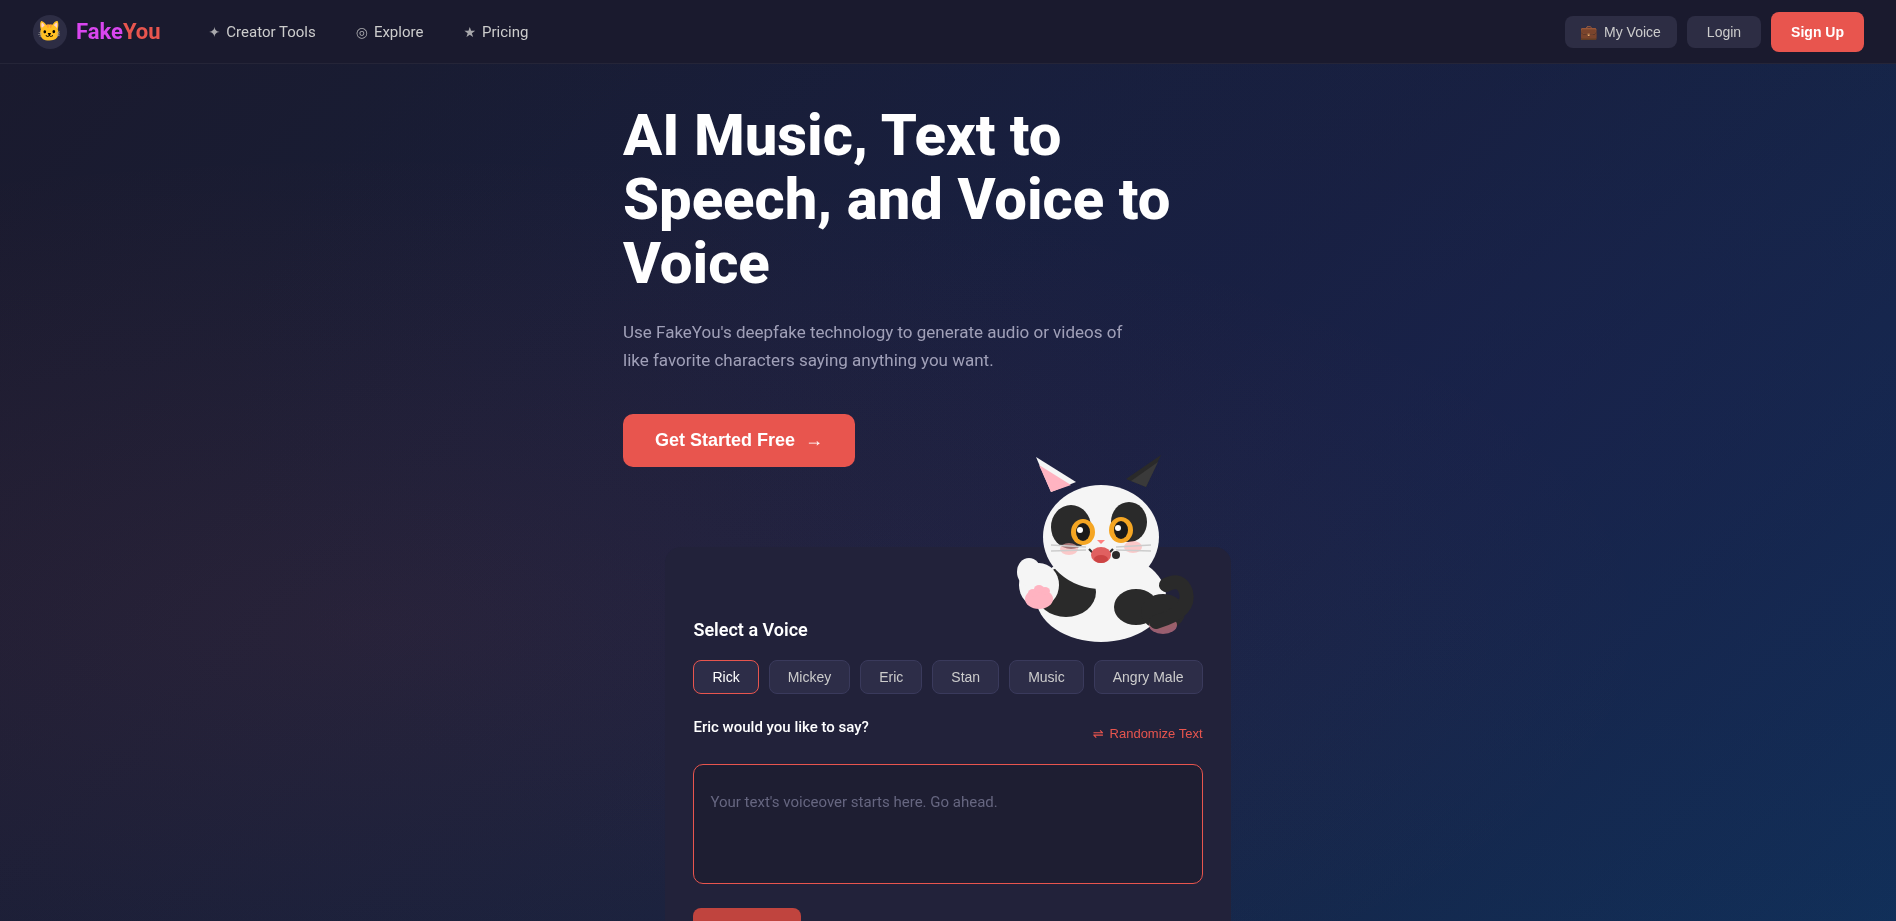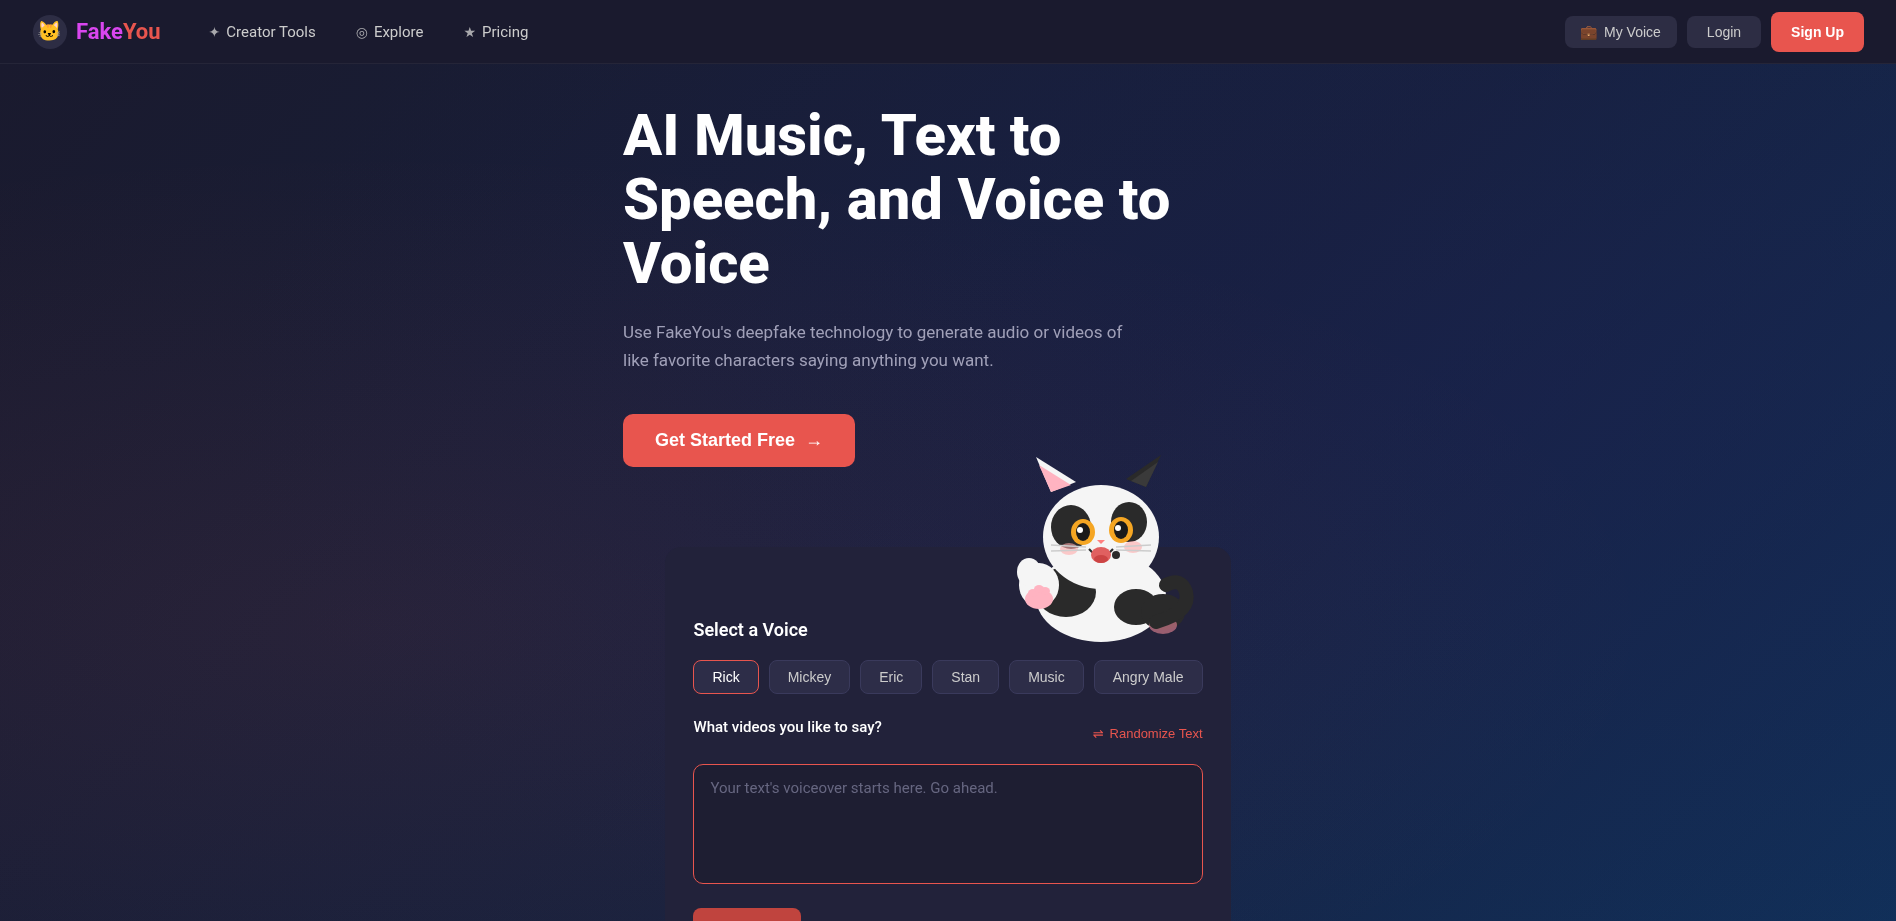--- a/index.html
+++ b/index.html
@@ -244,21 +244,21 @@
     }
 
     .text-input {
       width: 100%;
       height: 120px;
       background: #1e1e32;
       border: 1.5px solid #e8554e;
       border-radius: 10px;
       color: #888899;
       font-size: 15px;
-      padding: 14px 16px;
+      padding: 28px 16px;
       resize: none;
       outline: none;
       font-family: inherit;
       margin-bottom: 20px;
     }
     .text-input::placeholder {
       color: #666680;
     }
 
     .panel-footer {
@@ -400,21 +400,21 @@
       <div class="voice-buttons">
         <button class="voice-btn active">Rick</button>
         <button class="voice-btn">Mickey</button>
         <button class="voice-btn">Eric</button>
         <button class="voice-btn">Stan</button>
         <button class="voice-btn">Music</button>
         <button class="voice-btn">Angry Male</button>
       </div>
 
       <div class="randomize-row">
-        <div class="panel-subtitle">What videos you like to say?</div>
+        <div class="panel-subtitle">Eric would you like to say?</div>
         <button class="randomize-btn">
           <span>⇌</span>
           <span>Randomize Text</span>
         </button>
       </div>
 
       <textarea class="text-input" placeholder="Your text's voiceover starts here. Go ahead." style=""></textarea>
 
       <div class="panel-footer">
         <button class="btn-speak">

